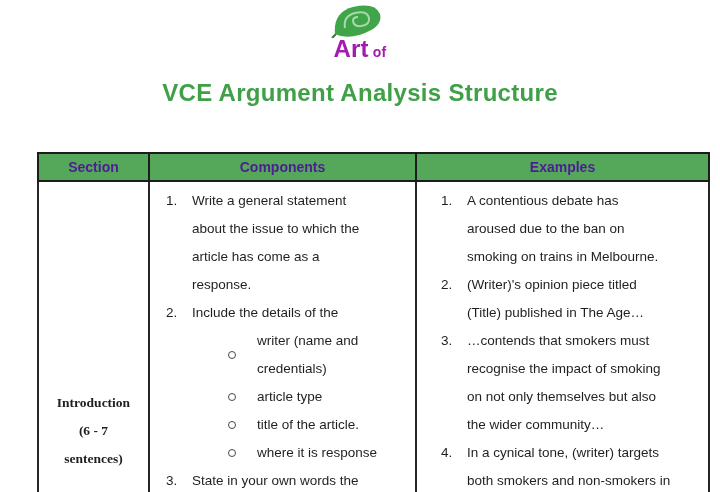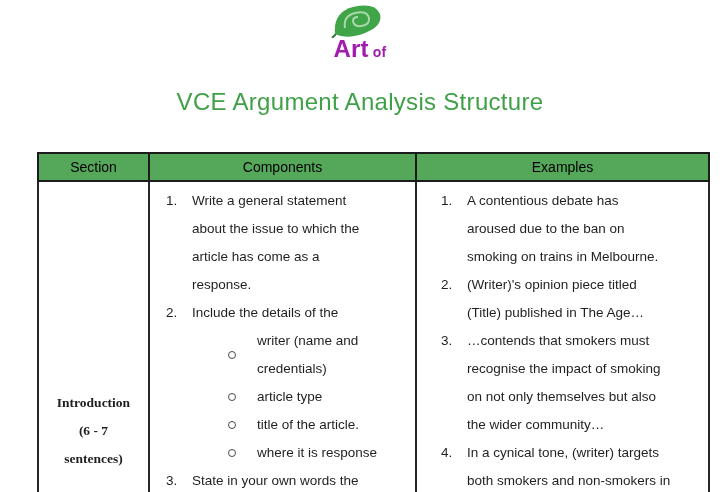--- a/index.html
+++ b/index.html
@@ -9,27 +9,27 @@
   }
   
   .logo-block { position:absolute; top:4px; left:0; width:720px;
     display:flex; flex-direction:column; align-items:center; }
   .leaf-wrap { height:32px; margin-left:-6px; }
   .brand { color:#2b2b2b; text-align:left; line-height:1; margin-top:1px; }
   .brand-l1 { font-size:24px; font-weight:bold; letter-spacing:0.2px; }
   .brand-of { font-size:14px; font-weight:bold; margin-left:4px; }
   .brand-l2 { font-size:26px; font-weight:bold; letter-spacing:0.4px; margin-top:2px; }
   
-  .page-title { position:absolute; top:88px; left:0; width:720px; margin:0;
-    text-align:center; font-size:24px; font-weight:normal; letter-spacing:0.3px; }
+  .page-title { position:absolute; top:79px; left:0; width:720px; margin:0;
+    text-align:center; font-size:24px; font-weight:bold; letter-spacing:0.3px; }
   
   table.structure { position:absolute; left:37px; top:152px; width:671px;
     border-collapse:collapse; table-layout:fixed; }
   col.c-section { width:111px; } col.c-components { width:267px; } col.c-examples { width:293px; }
-  th { color:#000000; font-size:14px; font-weight:normal;
+  th { color:#4c1d95; font-size:14px; font-weight:bold;
     border:2px solid #1c1c1c; height:26px; padding:0; }
   td { border:2px solid #262626; padding:0; vertical-align:top; }
   tr.body-row { height:500px; }
   td.section-cell { vertical-align:middle; text-align:center; }
   .sec-line { font-weight:bold; font-size:13.5px; line-height:28px;font-family:Liberation Serif, serif; }
   td.components-cell { padding:5px 8px 0 16px; }
   td.examples-cell  { padding:5px 8px 0 24px; }
   .li { display:flex; font-size:13.5px; }
   .li .marker { flex:none; width:26px; line-height:28px; }
   .li .txt { flex:1; }

